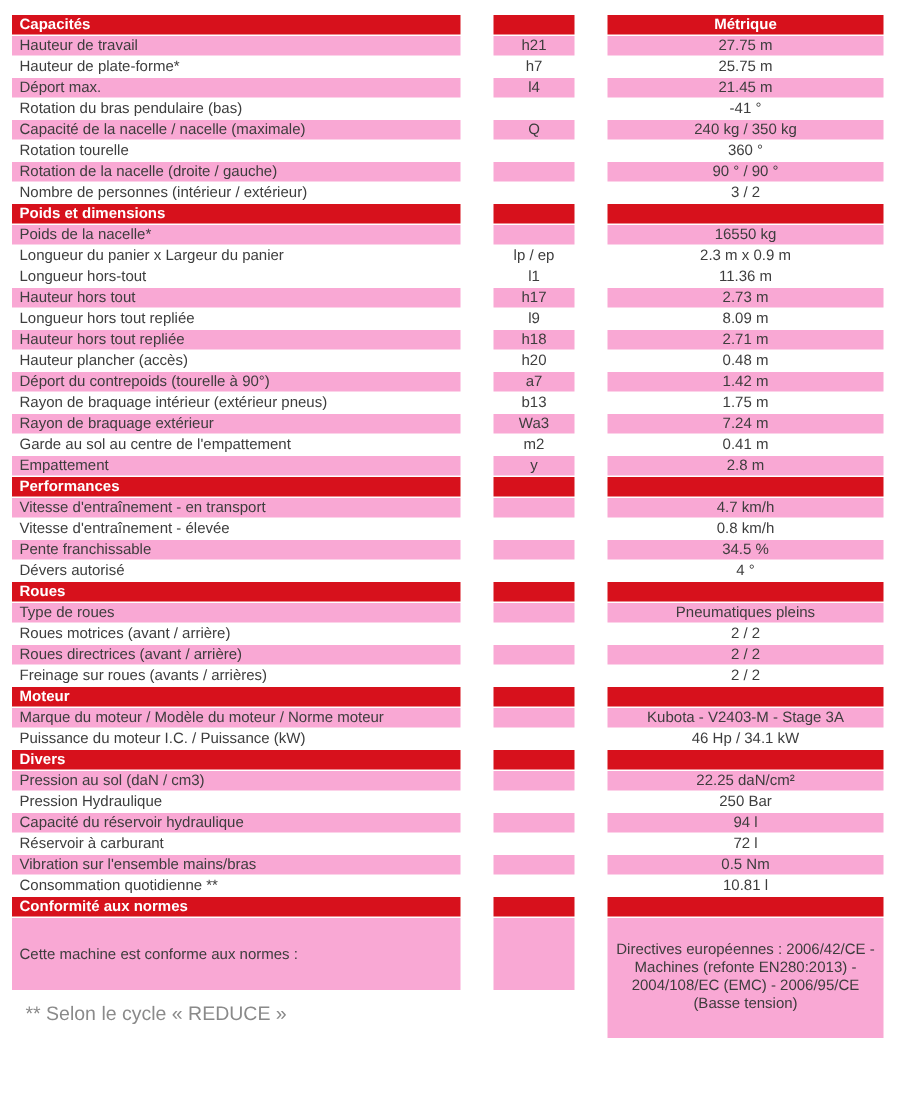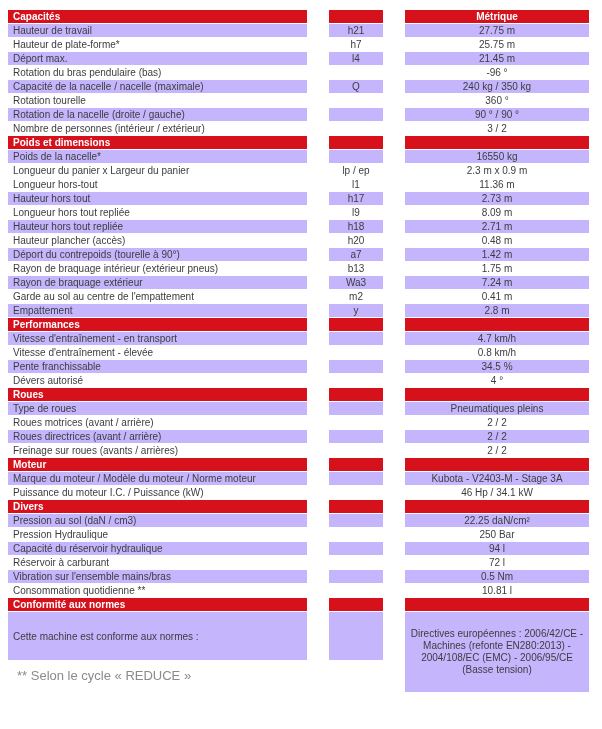--- a/index.html
+++ b/index.html
@@ -20,21 +20,21 @@
   .cell {
     font-size:10px;
     line-height:13px;
     color:#3d3d3d;
     white-space:nowrap;
     overflow:hidden;
   }
   .cell.label { text-align:left; padding-left:5px; }
   .cell.code, .cell.value { text-align:center; }
 
-  .row.gray .cell { background:#c4b5fd; }
+  .row.gray .cell { background:#f9a8d4; }
 
   .row.header .cell {
     background:#d7111c;
     color:#ffffff;
     font-weight:bold;
   }
 
   .row.tall { height:48px; margin-bottom:2px; }
   .row.tall .cell { height:48px; }
   .row.tall .cell.label {
@@ -75,21 +75,21 @@
         <div class="cell value">25.75 m</div>
       </div>
       <div class="row gray">
         <div class="cell label">Déport max.</div>
         <div class="cell code">l4</div>
         <div class="cell value">21.45 m</div>
       </div>
       <div class="row">
         <div class="cell label">Rotation du bras pendulaire (bas)</div>
         <div class="cell code"></div>
-        <div class="cell value">-96 °</div>
+        <div class="cell value">-41 °</div>
       </div>
       <div class="row gray">
         <div class="cell label">Capacité de la nacelle / nacelle (maximale)</div>
         <div class="cell code">Q</div>
         <div class="cell value">240 kg / 350 kg</div>
       </div>
       <div class="row">
         <div class="cell label">Rotation tourelle</div>
         <div class="cell code"></div>
         <div class="cell value">360 °</div>

